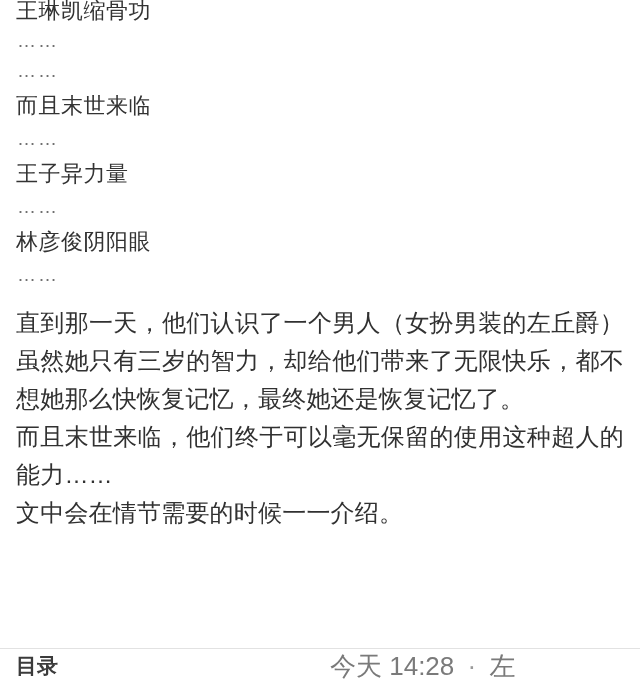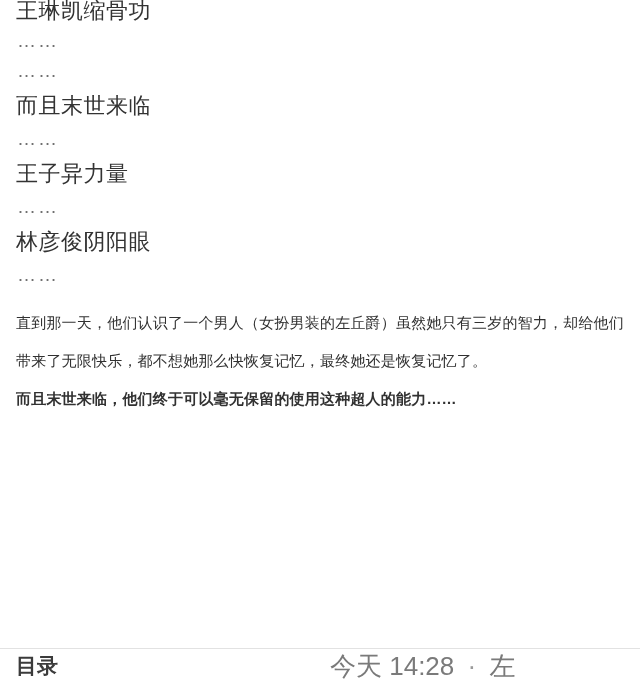--- a/index.html
+++ b/index.html
@@ -51,31 +51,30 @@
   .ability-item.first .ability-name {
     line-height: 30px;
     padding-top: 0;
     margin-top: -4px;
   }
   
   .para-block {
     margin-top: 14px;
   }
   .para {
-    font-size: 15px;
+    font-size: 24px;
     line-height: 38px;
     color: #313131;
     text-align: justify;
     text-justify: inter-ideograph;
     letter-spacing: 0.2px;
     margin: 0;
   }
   .para + .para {
     margin-top: 0px;
-    font-weight: bold;
   }
   
   .footer {
     position: absolute;
     left: 0;
     bottom: 0;
     width: 640px;
     height: 30px;
     border-top: 1px solid #e2e2e2;
     background: #ffffff;
@@ -134,20 +133,21 @@
     </li>
     <li class="ability-item">
       <div class="ability-name">林彦俊阴阳眼</div>
       <div class="ability-dots">……</div>
     </li>
   </ul>
 
   <div class="para-block">
     <p class="para">直到那一天，他们认识了一个男人（女扮男装的左丘爵）虽然她只有三岁的智力，却给他们带来了无限快乐，都不想她那么快恢复记忆，最终她还是恢复记忆了。</p>
     <p class="para">而且末世来临，他们终于可以毫无保留的使用这种超人的能力……</p>
+    <p class="para">文中会在情节需要的时候一一介绍。</p>
   </div>
 
   <div class="footer">
     <div class="footer-inner">
       <div class="footer-left">目录</div>
       <div class="footer-right">
         <span>今天 14:28</span>
         <span class="footer-sep">·</span>
         <span>左丘3人</span>
       </div>

